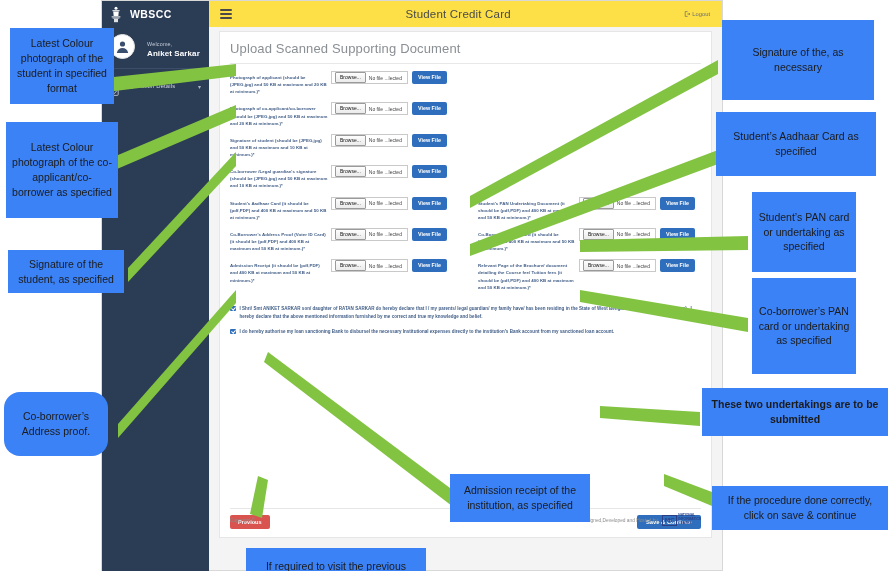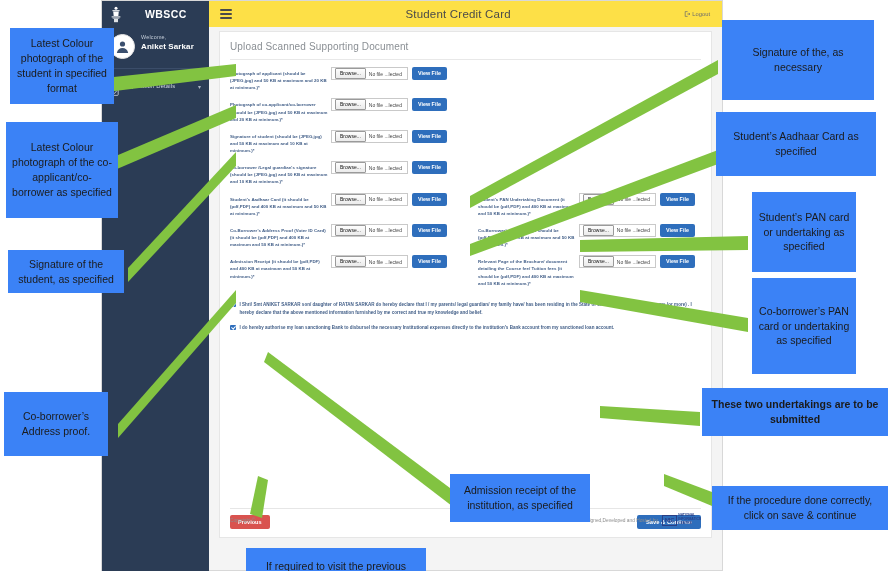--- a/index.html
+++ b/index.html
@@ -6,46 +6,46 @@
   body{
     width:889px;height:571px;position:relative;overflow:hidden;
     background:#ffffff;
     font-family:"Liberation Sans", sans-serif;
     -webkit-font-smoothing:antialiased;
   }
   
   .app-shell{position:absolute;left:101px;top:0;width:622px;height:571px;background:#f4f4f4;border:1px solid #d8d8d8;box-sizing:border-box;}
   
   .sidebar{position:absolute;left:0;top:0;width:107px;height:571px;background:#2b3c55;}
-  .brand{height:26px;display:flex;align-items:center;padding-left:7px;gap:22px;}
+  .brand{height:26px;display:flex;align-items:center;padding-left:7px;gap:7px;}
   .brand-emblem{width:14px;height:18px;flex:none;position:relative;}
   .brand-emblem svg{display:block;}
   .brand-text{color:#fff;font-size:10.5px;font-weight:bold;letter-spacing:.4px;}
-  .user-block{display:flex;align-items:flex-start;gap:6px;padding:7px 5px 9px 8px;}
+  .user-block{display:flex;align-items:flex-end;gap:12px;padding:7px 5px 9px 8px;}
   .avatar{width:23px;height:23px;border-radius:50%;background:#fff;flex:none;display:flex;align-items:center;justify-content:center;border:1px solid #e4e4e4;}
   .avatar svg{display:block;}
   .welcome-wrap{line-height:1.25;}
   .welcome-small{color:#c3ccd8;font-size:5.4px;letter-spacing:.2px;}
   .welcome-name{color:#ffffff;font-size:8px;font-weight:bold;margin-top:1px;letter-spacing:.1px;}
   .side-divider{height:1px;background:#3b4d69;margin:0 0 0 0;}
   .nav-item{display:flex;align-items:center;gap:5px;padding:6px 6px 6px 9px;margin-top:7px;position:relative;}
   .nav-ico{width:8px;height:8px;flex:none;}
   .nav-label{color:#d4dae2;font-size:5.9px;letter-spacing:.15px;}
   .nav-caret{position:absolute;right:8px;top:50%;transform:translateY(-50%);color:#aab4c2;font-size:6px;}
   
   .topbar{position:absolute;left:107px;top:0;right:0;height:26px;background:#fde047;border-bottom:1px solid #e3e3e3;display:flex;align-items:center;}
   .hamburger{width:12px;height:10px;margin-left:11px;display:flex;flex-direction:column;justify-content:space-between;cursor:pointer;}
   .hamburger span{display:block;height:1.6px;background:#4a4a4a;border-radius:1px;}
   .page-title{flex:1;text-align:center;font-size:11.5px;color:#4a4a4a;letter-spacing:.2px;}
   .logout{display:flex;align-items:center;gap:2px;margin-right:12px;color:#6d6d6d;font-size:5.8px;}
   .logout svg{display:block;}
   
   .content{position:absolute;left:107px;top:26px;right:0;bottom:0;background:#f4f4f4;padding:0;}
   .card{position:absolute;left:10px;top:4px;right:10px;bottom:32px;background:#ffffff;border:1px solid #e6e6e6;}
-  .card-title{font-size:10px;color:#8a8f94;padding:9px 0 0 10px;letter-spacing:.15px;}
+  .card-title{font-size:13px;color:#8a8f94;padding:9px 0 0 10px;letter-spacing:.15px;}
   .card-rule{height:1px;background:#e8e8e8;margin:7px 10px 0 10px;}
   
   .rows{padding:7px 10px 0 10px;}
   .row{display:flex;align-items:flex-start;margin-bottom:7px;}
   .col{display:flex;align-items:flex-start;width:248px;flex:none;}
   .lbl{width:98px;flex:none;font-size:4.4px;line-height:1.62;color:#3f5c86;font-weight:bold;letter-spacing:.05px;padding-top:3px;}
   .filewrap{display:flex;align-items:center;margin-left:3px;}
   .fileinput{display:flex;align-items:center;height:13px;border:1px solid #c9c9c9;background:#fff;box-sizing:border-box;}
   .browse-btn{font-size:5px;padding:0 4px;height:9px;line-height:9px;margin:0 3px;border:1px solid #9a9a9a;background:linear-gradient(#fdfdfd,#ebebeb);color:#111;border-radius:1px;white-space:nowrap;}
   .fname{font-size:5px;color:#444;padding-right:5px;white-space:nowrap;}
@@ -332,21 +332,21 @@
 
   <polygon points="458,494 268,352 264,362 452,506" fill="#82c341"></polygon>
 </svg>
 
 <div class="ann" style="left:10px;top:28px;width:104px;height:76px;">Latest Colour photograph of the student in specified format</div>
 
 <div class="ann" style="left:6px;top:122px;width:112px;height:96px;">Latest Colour photograph of the co-applicant/co-borrower as specified</div>
 
 <div class="ann" style="left:8px;top:250px;width:116px;height:43px;">Signature of the student, as specified</div>
 
-<div class="ann" style="left:4px;top:392px;width:104px;height:64px;">Co-borrower’s Address proof.</div>
+<div class="ann" style="left:4px;top:392px;width:104px;height:64px;border-radius:16px;">Co-borrower’s Address proof.</div>
 
 <div class="ann" style="left:722px;top:20px;width:152px;height:80px;">Signature of the, as necessary</div>
 
 <div class="ann" style="left:716px;top:112px;width:160px;height:64px;">Student’s Aadhaar Card as specified</div>
 
 <div class="ann" style="left:752px;top:192px;width:104px;height:80px;">Student’s PAN card or undertaking as specified</div>
 
 <div class="ann" style="left:752px;top:278px;width:104px;height:96px;">Co-borrower’s PAN card or undertaking as specified</div>
 
 <div class="ann bold" style="left:702px;top:388px;width:186px;height:48px;">These two undertakings are to be submitted</div>

